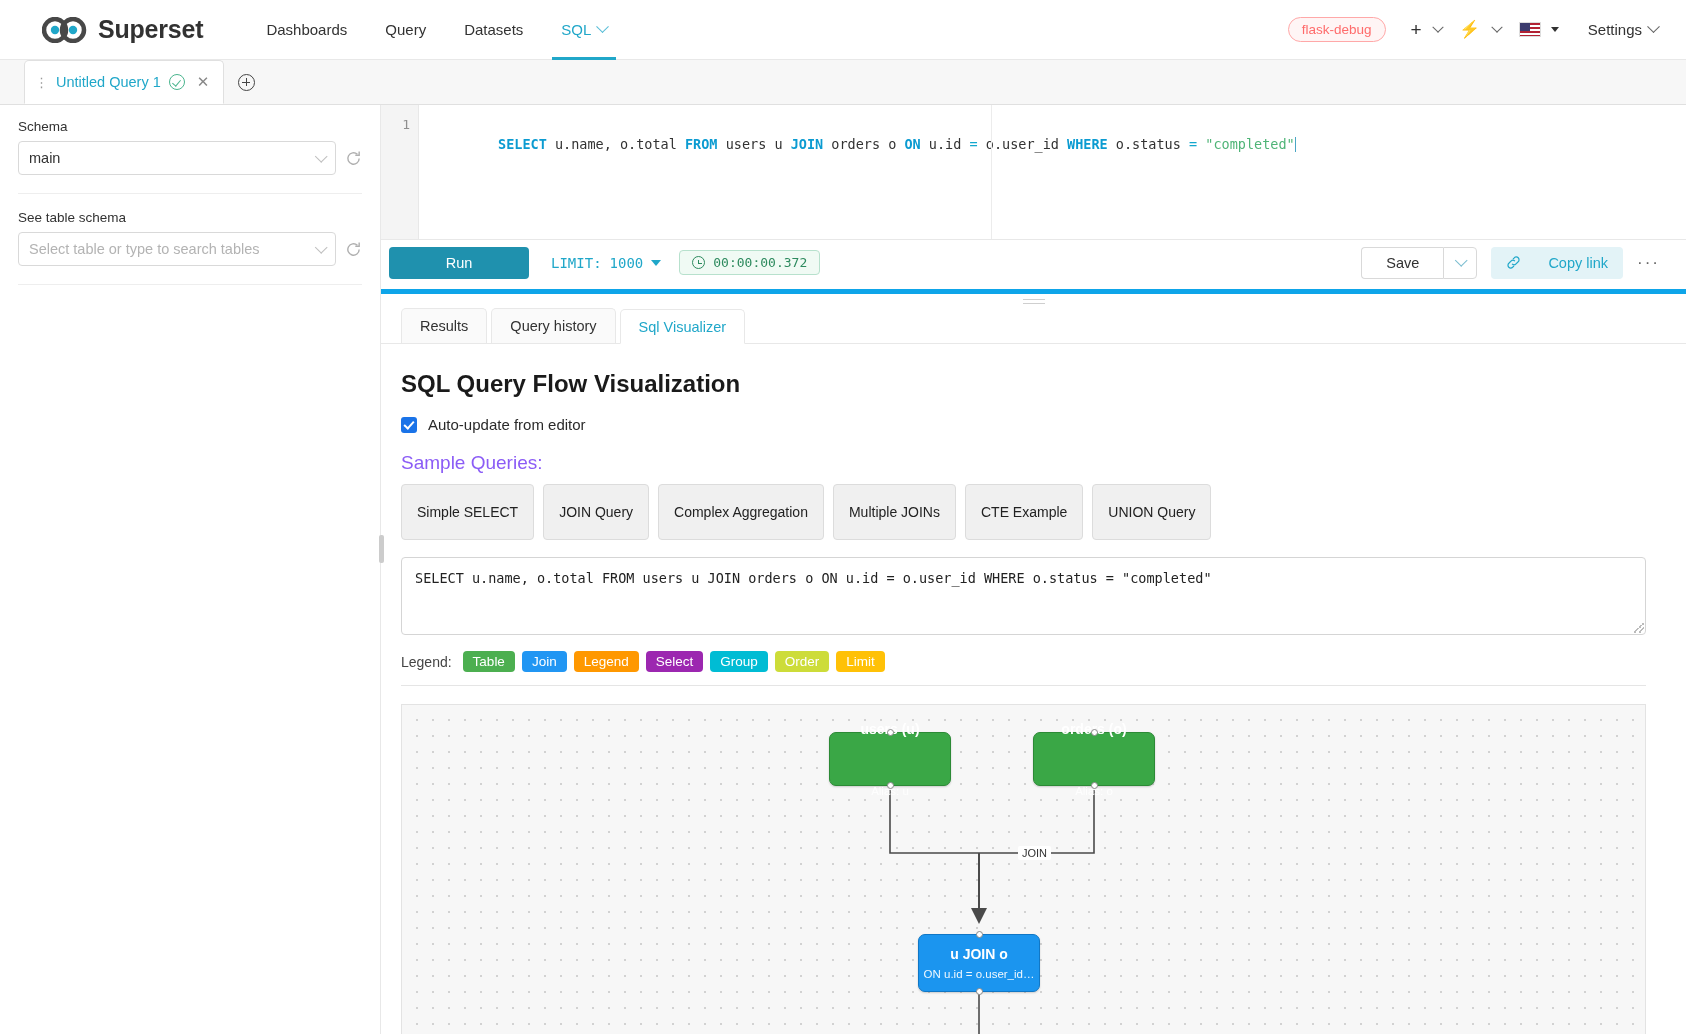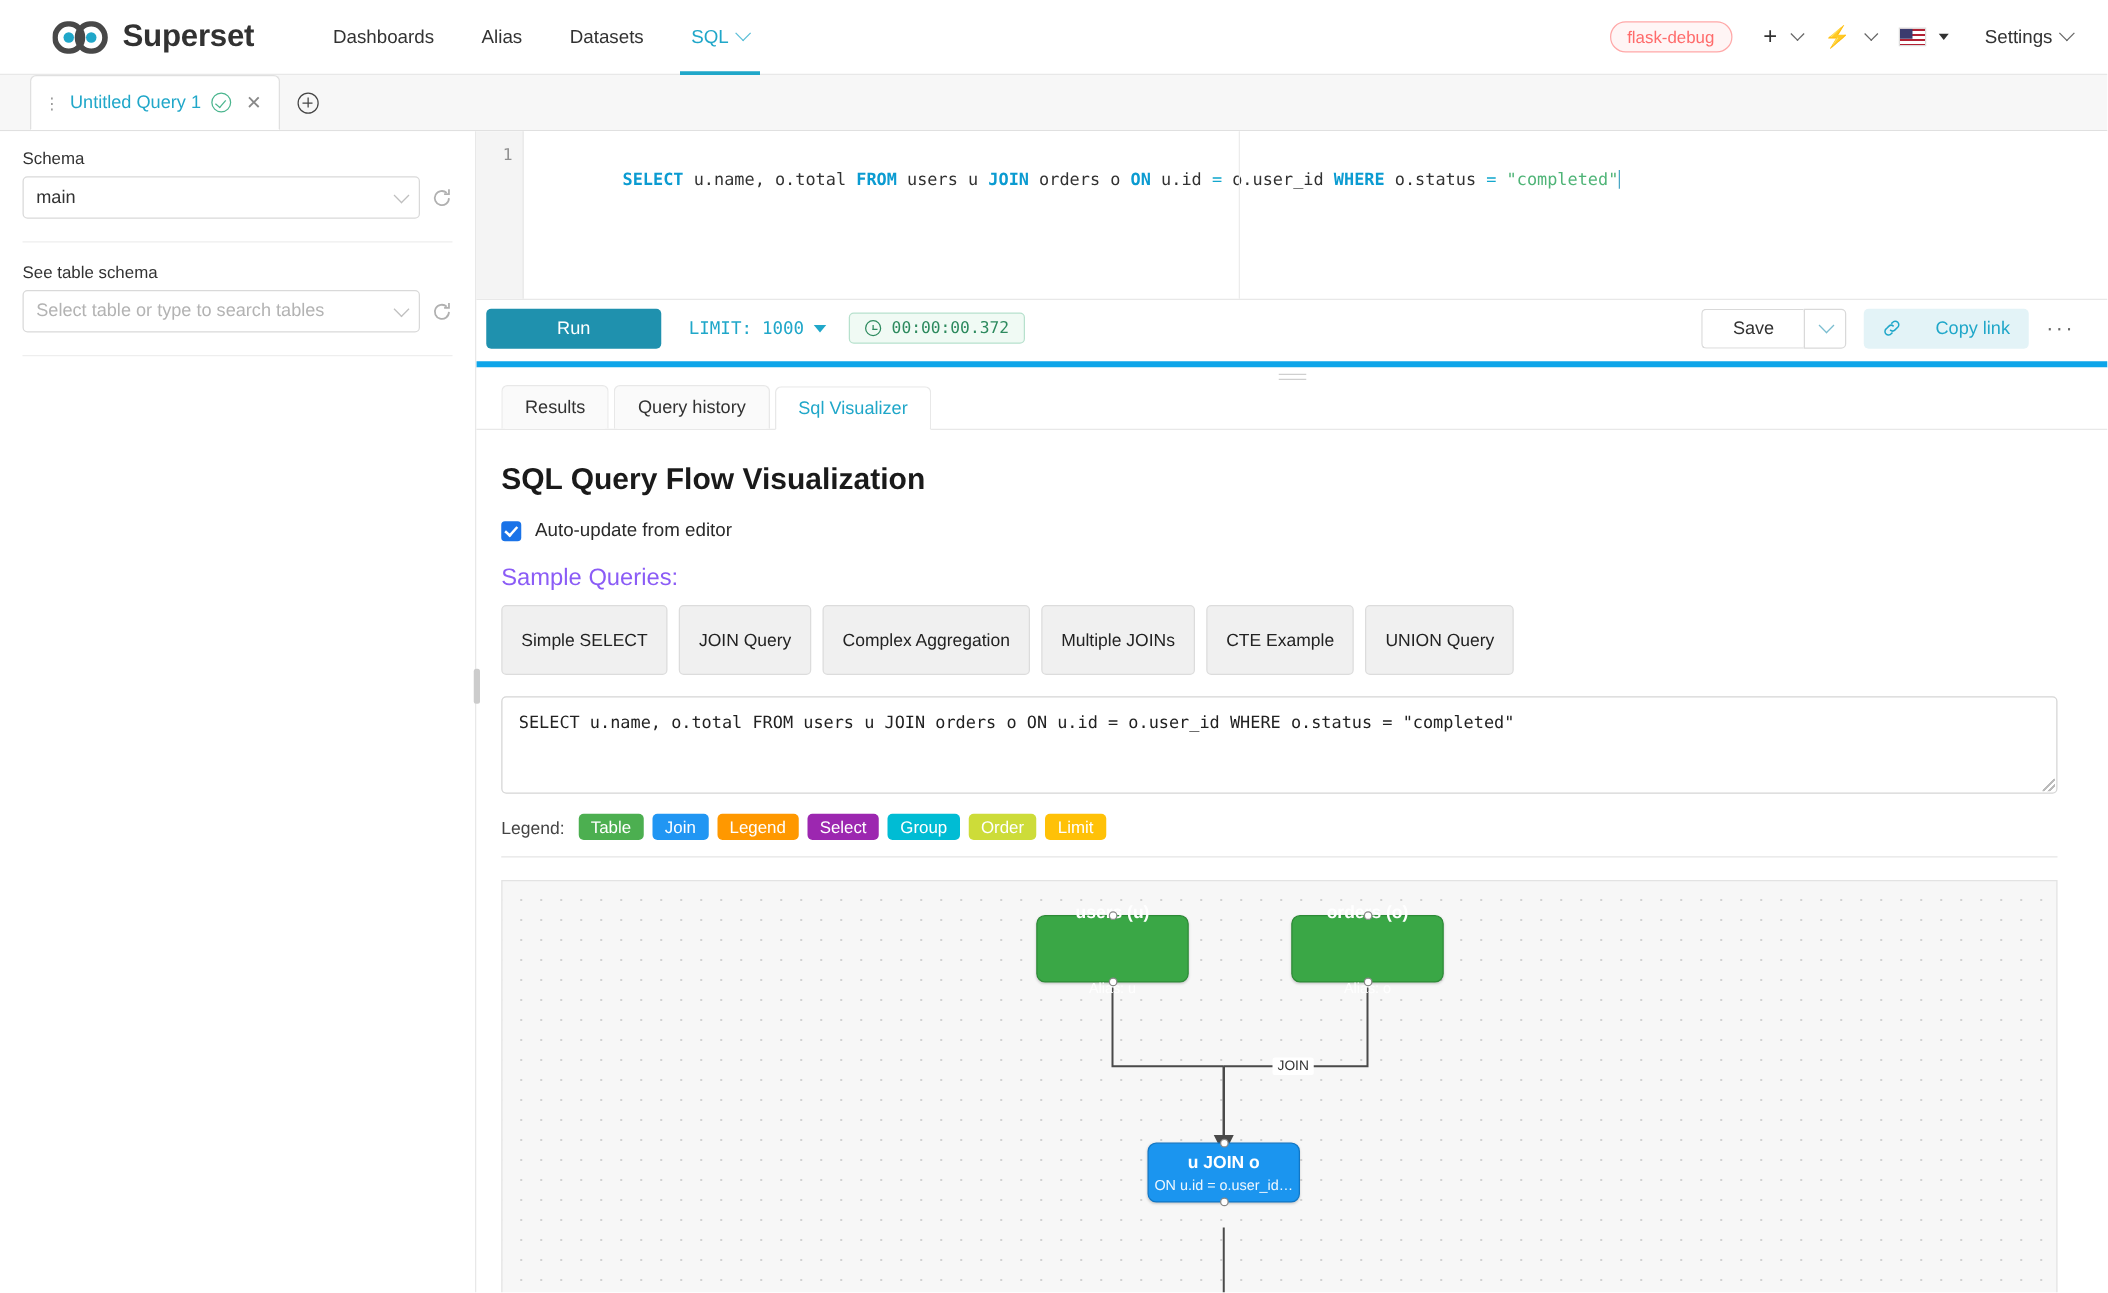--- a/index.html
+++ b/index.html
@@ -272,21 +272,21 @@
       <circle cx="13" cy="13" r="4.2" fill="#20a7c9"></circle>
       <circle cx="31" cy="13" r="4.2" fill="#20a7c9"></circle>
     </svg>
     <span class="brand-text">Superset</span>
   </div>
   <div class="nav-links">
     <div class="nav-link">
         <span>Dashboards</span>
       </div>
     <div class="nav-link">
-        <span>Alias</span>
+        <span>Query</span>
       </div>
     <div class="nav-link">
         <span>Datasets</span>
       </div>
     <div class="nav-link active">
       <span>SQL</span>
       <i class="caret-down"></i>
     </div>
   </div>
   <div class="nav-right">
@@ -474,21 +474,21 @@
               <div class="nt">users (u)</div>
               <div class="ns">Alias: u</div>
               <span class="port bottom"></span>
             </div>
             <div class="node table" style="left: 631px; top: 27px; width: 122px; height: 54px;">
               <span class="port top"></span>
               <div class="nt">orders (o)</div>
               <div class="ns">Alias: o</div>
               <span class="port bottom"></span>
             </div>
-            <div class="node join" style="left: 516px; top: 209px; width: 122px; height: 48px;">
+            <div class="node join" style="left: 516px; top: 229px; width: 122px; height: 58px;">
               <span class="port top"></span>
               <div class="nt">u JOIN o</div>
               <div class="ns">ON u.id = o.user_id…</div>
               <span class="port bottom"></span>
             </div>
           </div>
       </div>
     </div>
 
   </div>

